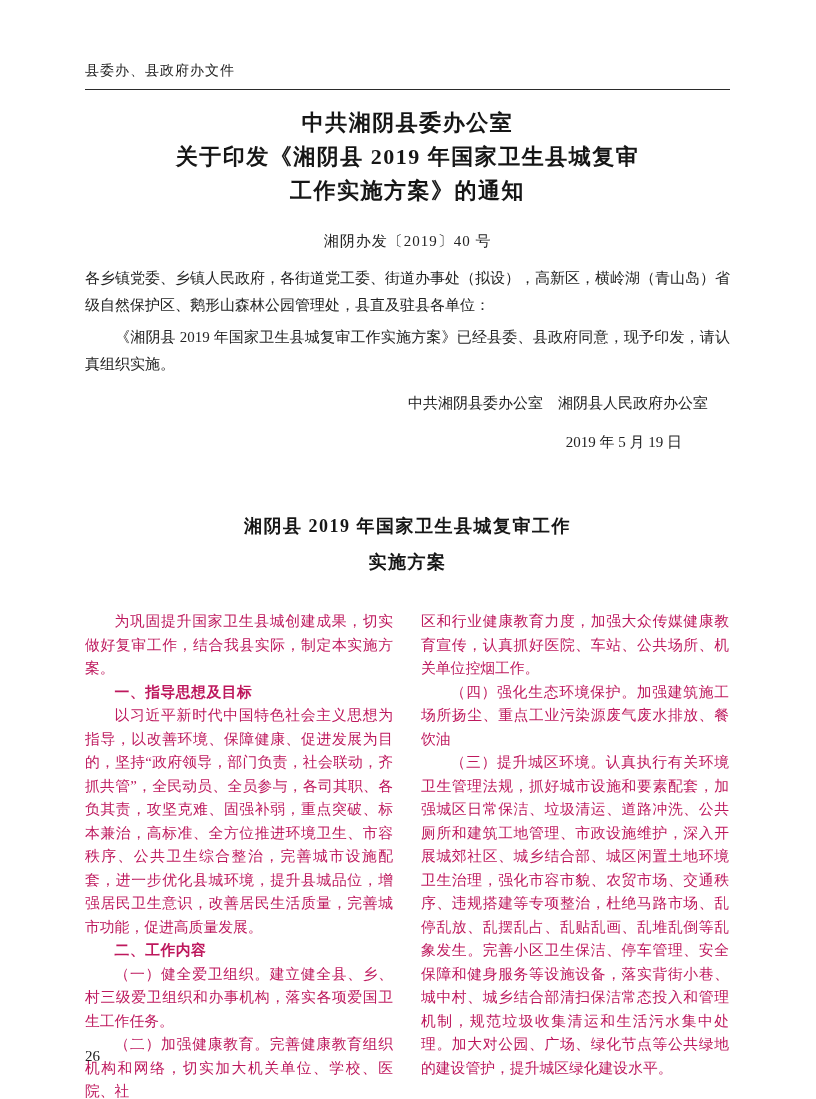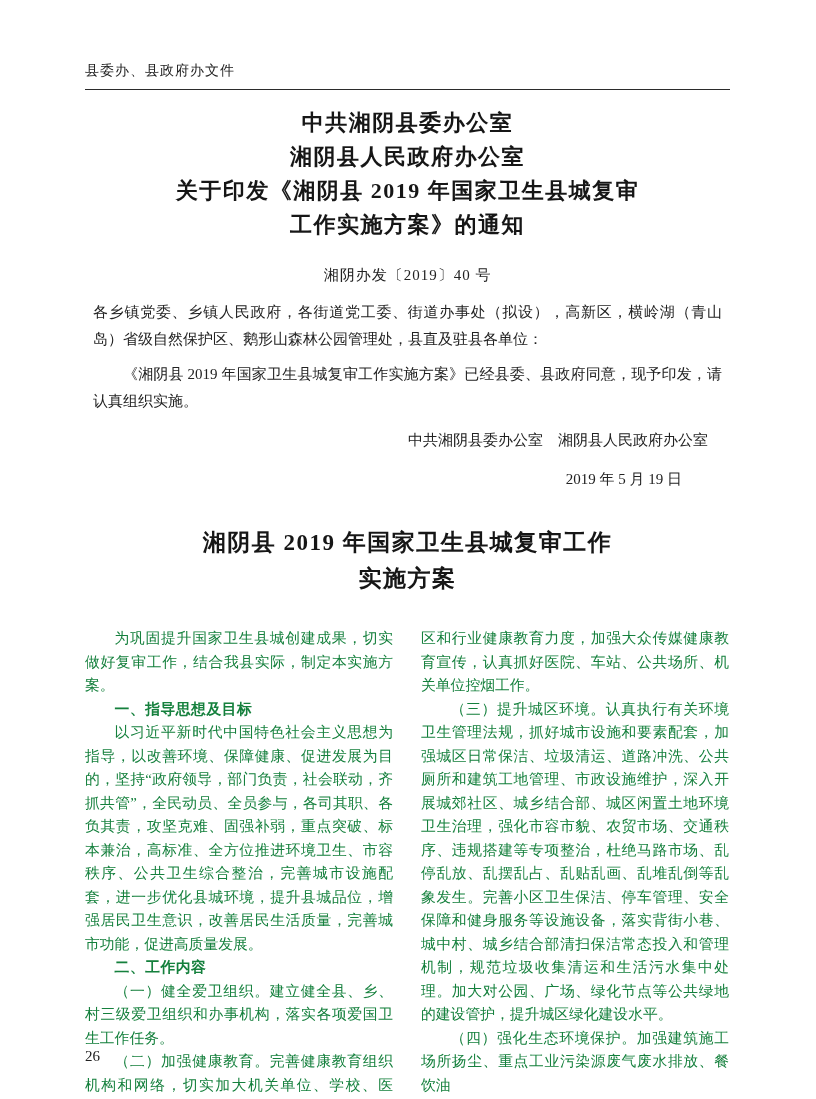--- a/index.html
+++ b/index.html
@@ -40,63 +40,63 @@
     letter-spacing: 1px;
     color: #222222;
   }
   .notice-body {
     margin-top: 14px;
   }
   .notice-body p {
     font-size: 15px;
     line-height: 27px;
     text-align: justify;
-    margin: 8px;
+    margin: 0;
     color: #222222;
   }
   .notice-body p + p { margin-top: 5px; }
   .indent { text-indent: 2em; }
   .signature {
     margin-top: 16px;
     text-align: right;
     font-size: 15px;
     padding-right: 22px;
     color: #222222;
   }
   .date {
     margin-top: 20px;
     text-align: right;
     font-size: 15px;
     padding-right: 48px;
     color: #222222;
   }
   .plan-title {
-    margin-top: 36px;
+    margin-top: 56px;
     text-align: center;
     font-weight: bold;
-    font-size: 23px;
+    font-size: 18px;
     line-height: 36px;
     letter-spacing: 1.5px;
     color: #161616;
   }
   .columns {
     margin-top: 30px;
     display: flex;
     gap: 28px;
   }
   .col {
     width: 308px;
     flex: 0 0 308px;
   }
   .col p {
     margin: 0;
     font-size: 14.8px;
     line-height: 23.5px;
     text-align: justify;
-    color: #15803d;
+    color: #be185d;
   }
   .section-heading {
     font-weight: bold;
     font-family: "Liberation Sans", "DejaVu Sans", sans-serif;
     letter-spacing: 0.5px;
     color: #1a1a1a;
   }
   .page-number {
     position: absolute;
     left: 85px;
@@ -111,21 +111,20 @@
 
 <div class="page">
 
   <div class="doc-header">
     <span>县委办、县政府办文件</span>
   </div>
 
   <div>
     <h1 class="notice-title">
       <div>中共湘阴县委办公室</div>
-      <div>湘阴县人民政府办公室</div>
       <div>关于印发《湘阴县 2019 年国家卫生县城复审</div>
       <div>工作实施方案》的通知</div>
     </h1>
 
     <div class="doc-number">湘阴办发〔2019〕40 号</div>
 
     <div class="notice-body">
       <p>各乡镇党委、乡镇人民政府，各街道党工委、街道办事处（拟设），高新区，横岭湖（青山岛）省级自然保护区、鹅形山森林公园管理处，县直及驻县各单位：</p>
       <p class="indent">《湘阴县 2019 年国家卫生县城复审工作实施方案》已经县委、县政府同意，现予印发，请认真组织实施。</p>
     </div>
@@ -143,20 +142,20 @@
     <div class="col">
       <p class="indent">为巩固提升国家卫生县城创建成果，切实做好复审工作，结合我县实际，制定本实施方案。</p>
       <p class="indent section-heading">一、指导思想及目标</p>
       <p class="indent">以习近平新时代中国特色社会主义思想为指导，以改善环境、保障健康、促进发展为目的，坚持“政府领导，部门负责，社会联动，齐抓共管”，全民动员、全员参与，各司其职、各负其责，攻坚克难、固强补弱，重点突破、标本兼治，高标准、全方位推进环境卫生、市容秩序、公共卫生综合整治，完善城市设施配套，进一步优化县城环境，提升县城品位，增强居民卫生意识，改善居民生活质量，完善城市功能，促进高质量发展。</p>
       <p class="indent section-heading">二、工作内容</p>
       <p class="indent">（一）健全爱卫组织。建立健全县、乡、村三级爱卫组织和办事机构，落实各项爱国卫生工作任务。</p>
       <p class="indent">（二）加强健康教育。完善健康教育组织机构和网络，切实加大机关单位、学校、医院、社</p>
     </div>
     <div class="col">
       <p>区和行业健康教育力度，加强大众传媒健康教育宣传，认真抓好医院、车站、公共场所、机关单位控烟工作。</p>
+      <p class="indent">（四）强化生态环境保护。加强建筑施工场所扬尘、重点工业污染源废气废水排放、餐饮油</p>
       <p class="indent">（三）提升城区环境。认真执行有关环境卫生管理法规，抓好城市设施和要素配套，加强城区日常保洁、垃圾清运、道路冲洗、公共厕所和建筑工地管理、市政设施维护，深入开展城郊社区、城乡结合部、城区闲置土地环境卫生治理，强化市容市貌、农贸市场、交通秩序、违规搭建等专项整治，杜绝马路市场、乱停乱放、乱摆乱占、乱贴乱画、乱堆乱倒等乱象发生。完善小区卫生保洁、停车管理、安全保障和健身服务等设施设备，落实背街小巷、城中村、城乡结合部清扫保洁常态投入和管理机制，规范垃圾收集清运和生活污水集中处理。加大对公园、广场、绿化节点等公共绿地的建设管护，提升城区绿化建设水平。</p>
-      <p class="indent">（四）强化生态环境保护。加强建筑施工场所扬尘、重点工业污染源废气废水排放、餐饮油</p>
     </div>
   </div>
 
 </div>
 
 <div class="page-number">26</div>
 
 </body></html>

